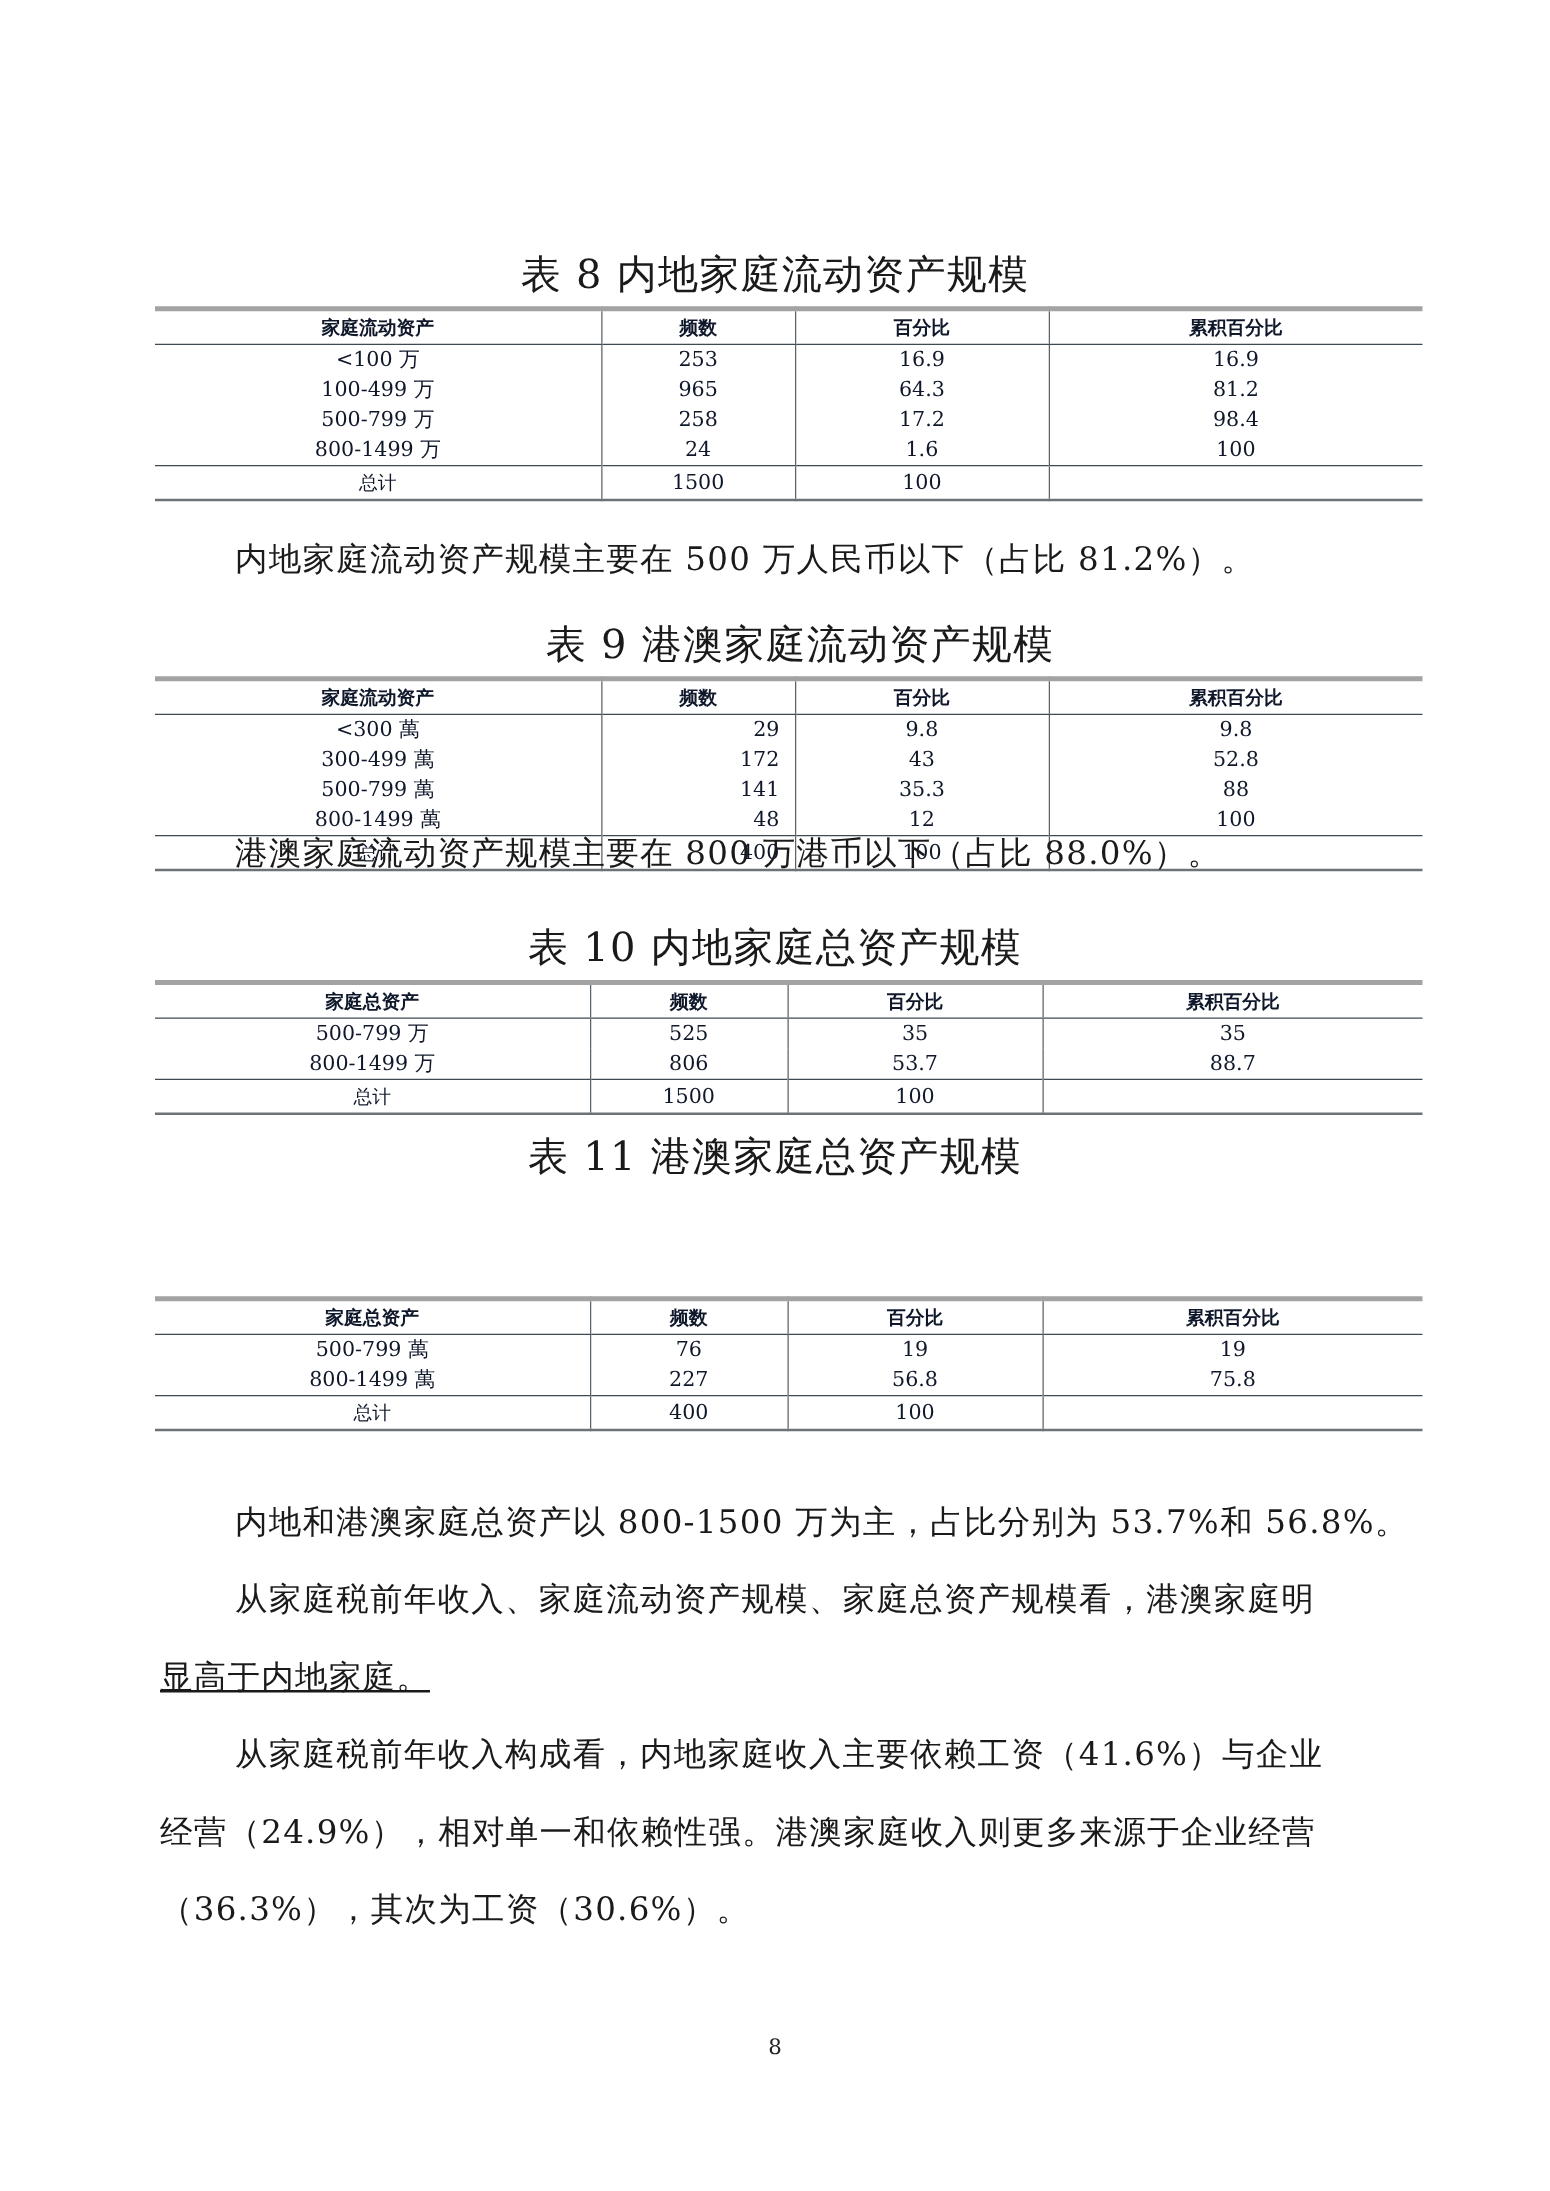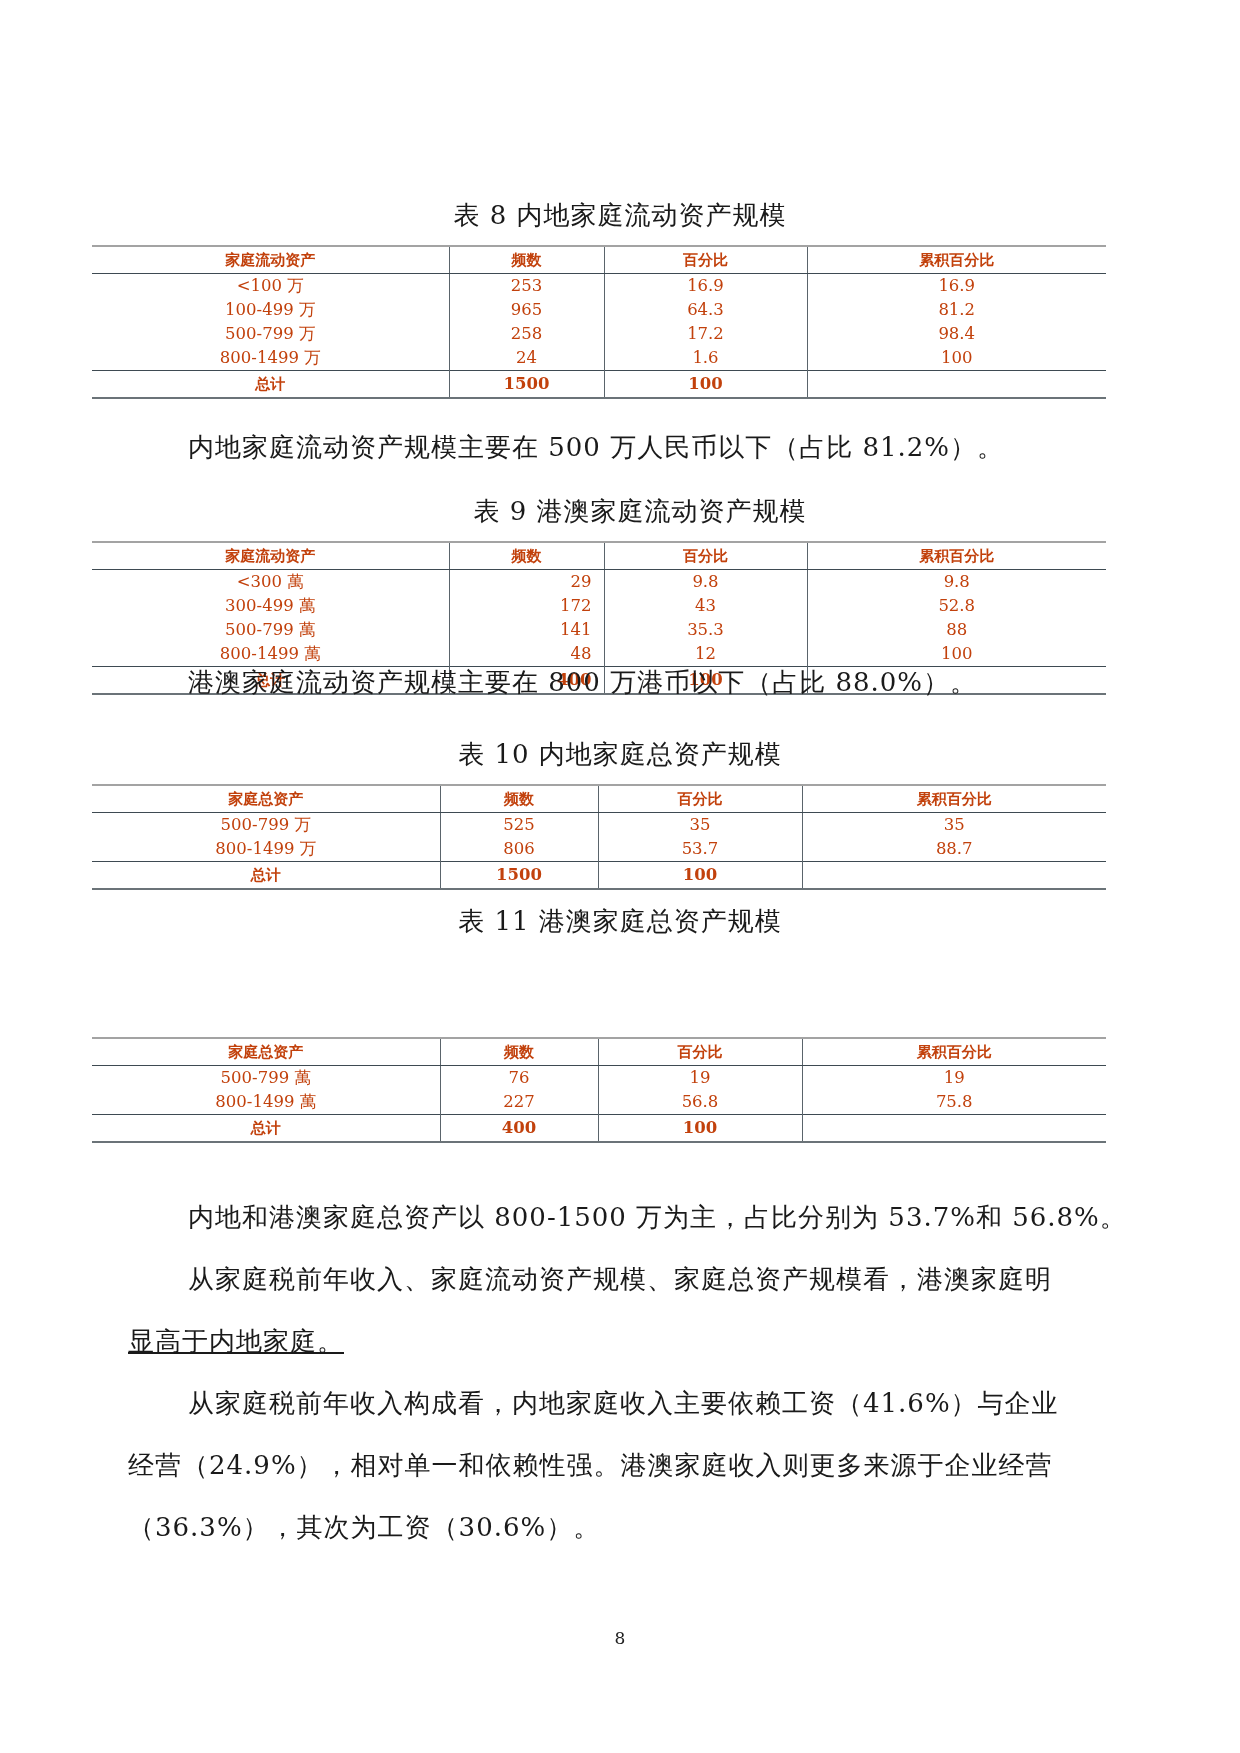--- a/index.html
+++ b/index.html
@@ -2,44 +2,44 @@
 <html><head>
   <meta charset="utf-8">
   <style>
     html, body { margin: 0; padding: 0; background: #ffffff; }
     body {
       width: 1240px; height: 1753px; position: relative; overflow: hidden;
       font-family: "DejaVu Serif", "Liberation Serif", serif; color: #111;
     }
     .caption {
       position: absolute; left: 0; width: 1240px; text-align: center;
-      font-size: 26px; letter-spacing: 1px; color: #1a1a1a;
+      font-size: 32px; letter-spacing: 1px; color: #1a1a1a;
     }
     .para {
       position: absolute; font-size: 26px; color: #1a1a1a; letter-spacing: 1px;
       white-space: nowrap;
     }
     table.dt {
-      position: absolute; left: 92px; width: 1014px;
+      position: absolute; left: 124px; width: 1014px;
       border-collapse: collapse; table-layout: fixed;
-      font-size: 16.5px; color: #c2410c;
-      border-top: 2px solid #a3a3a3; border-bottom: 2px solid #6b7378;
+      font-size: 16.5px; color: #0f172a;
+      border-top: 4px solid #a3a3a3; border-bottom: 2px solid #6b7378;
     }
     table.dt th, table.dt td {
       padding: 0; text-align: center; height: 24px; line-height: 22px;
       border-left: 1px solid #5a646b;
     }
     table.dt th:first-child, table.dt td:first-child { border-left: none; }
     table.dt thead th {
       font-family: "DejaVu Sans", "Liberation Sans", sans-serif;
       font-weight: bold; font-size: 15px; height: 26px;
       border-bottom: 1.5px solid #3e4a52;
     }
     table.dt tr.total td {
-      font-weight: bold; border-top: 1.5px solid #3e4a52; height: 26px;
+      font-weight: normal; border-top: 1.5px solid #3e4a52; height: 26px;
     }
     table.dt tr.total td.lbl {
       font-family: "DejaVu Sans", "Liberation Sans", sans-serif; font-size: 15px;
     }
     table.dt td.right { text-align: right; padding-right: 12px; }
     .pagenum {
       position: absolute; left: 0; width: 1240px; top: 1628px; text-align: center;
       font-size: 17px; color: #222;
     }
   </style>

